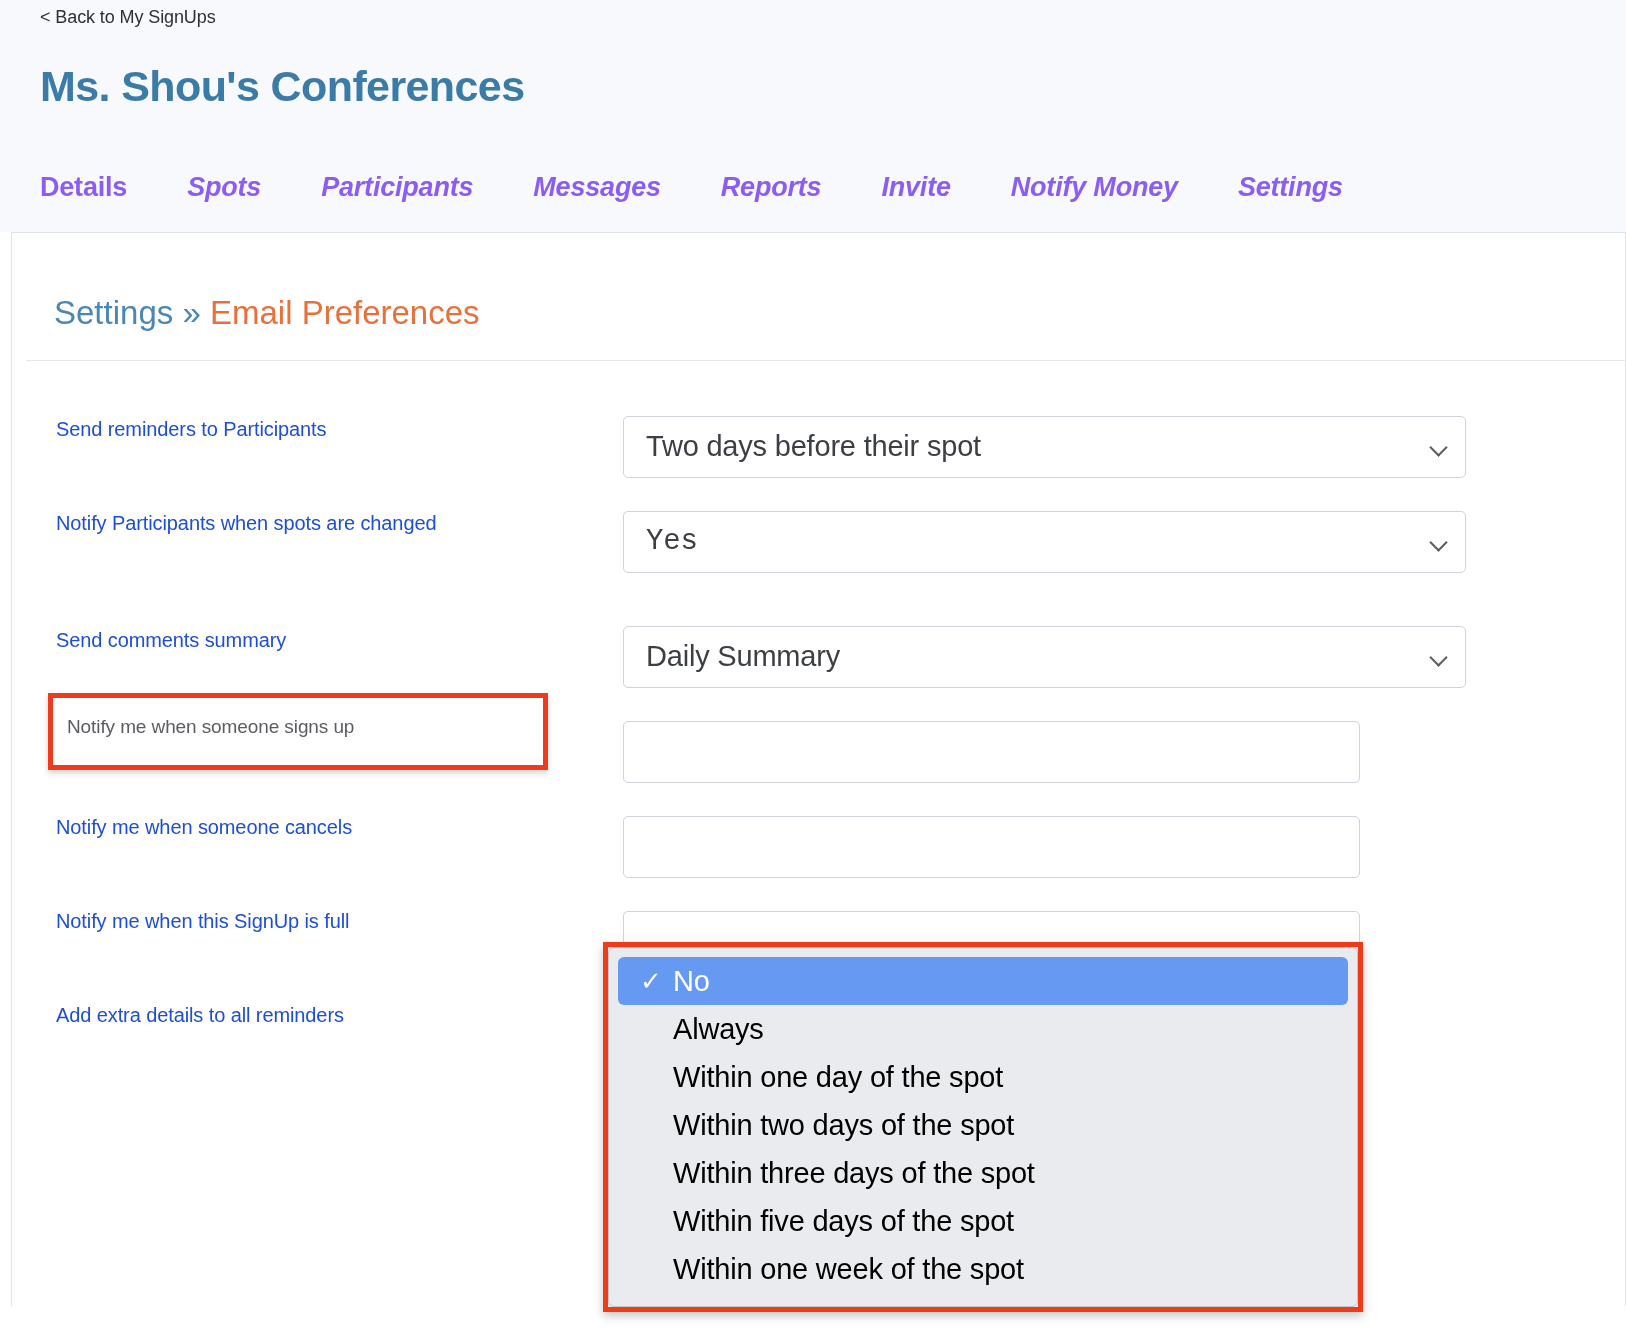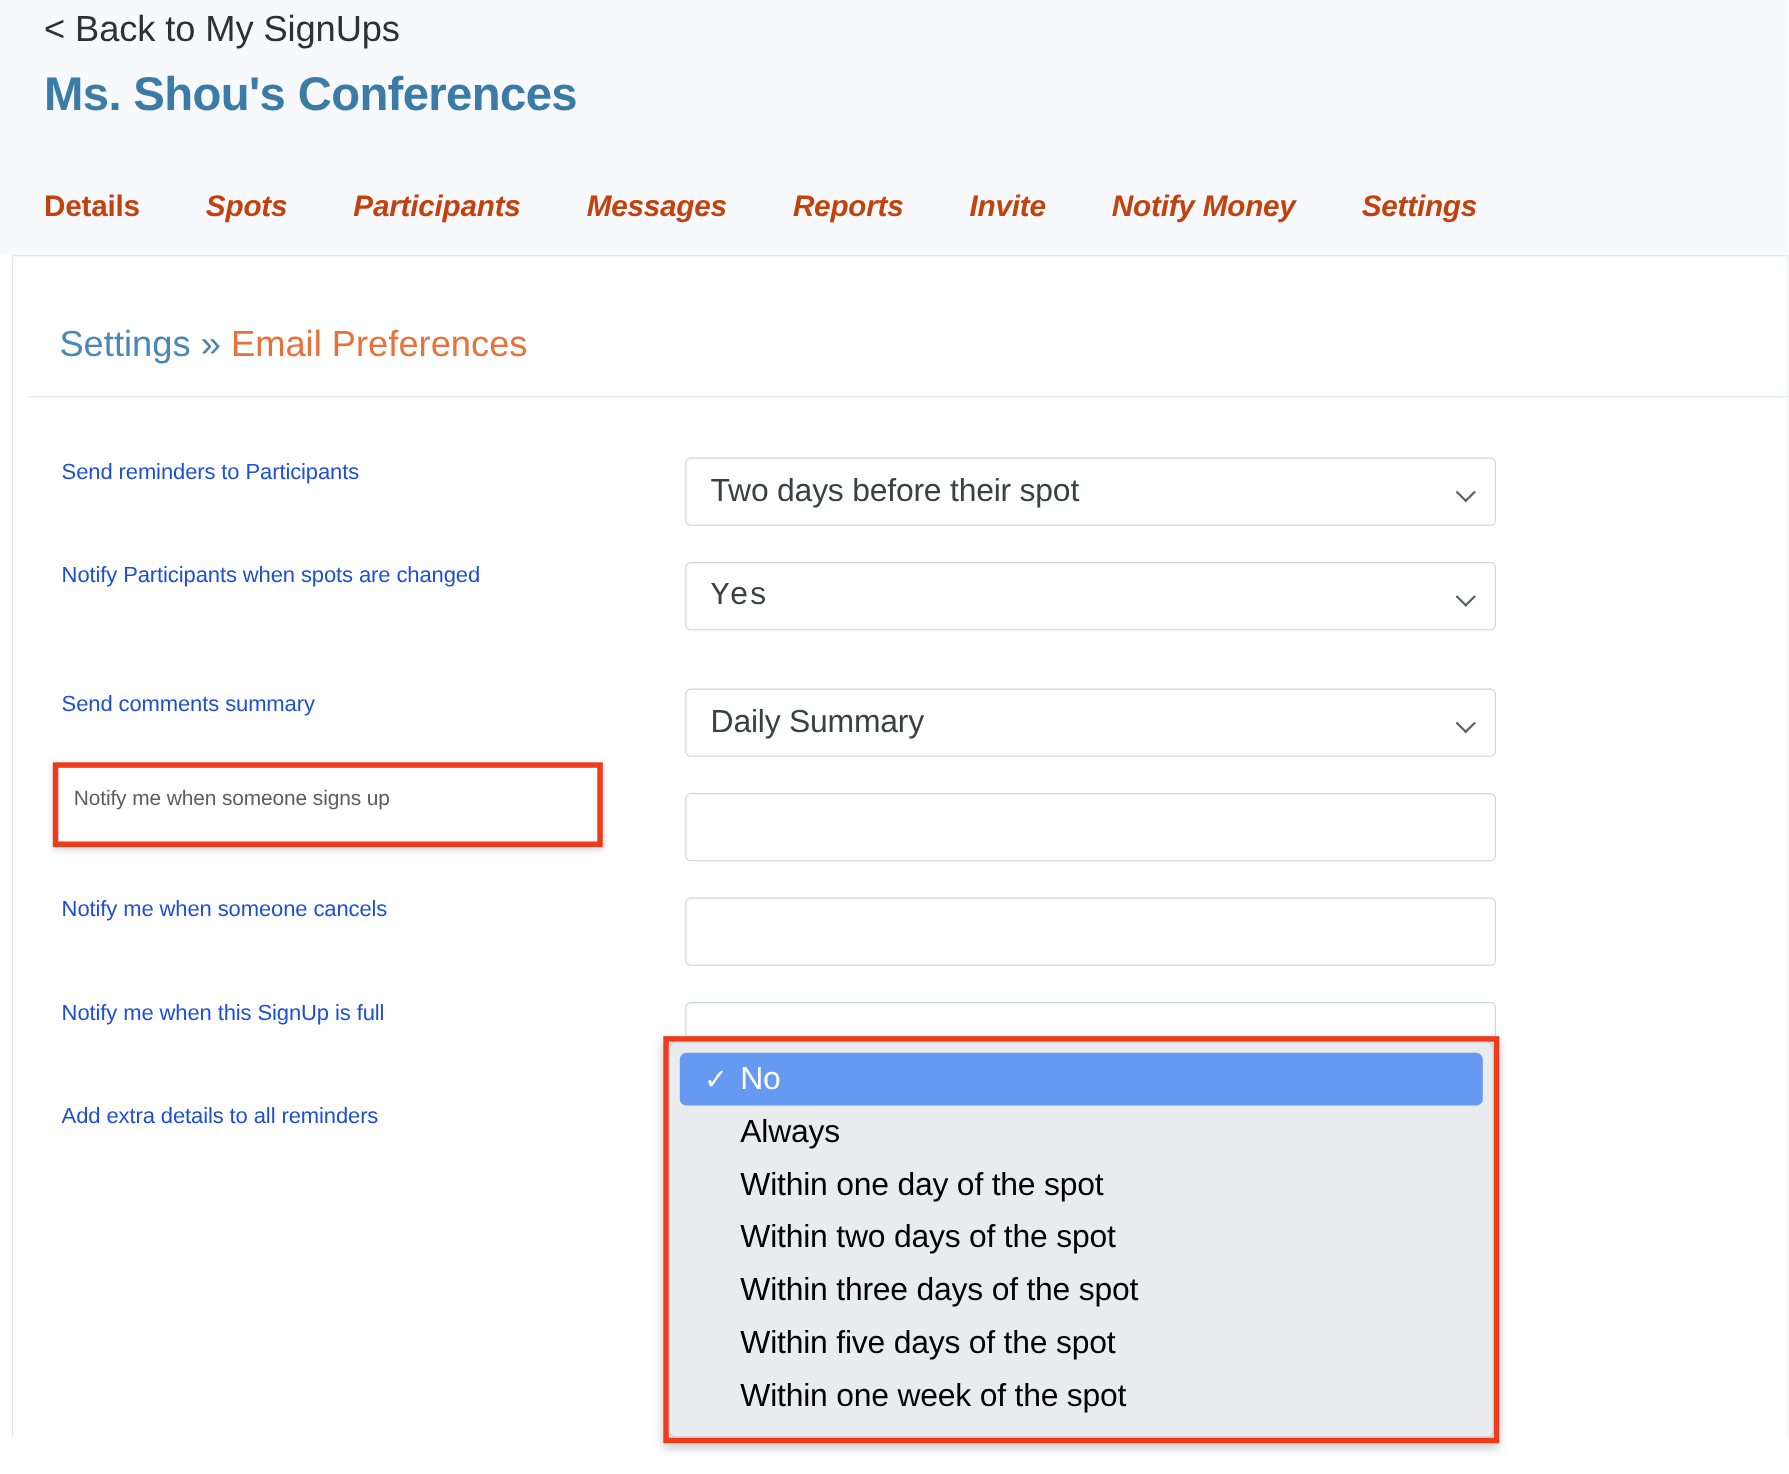--- a/index.html
+++ b/index.html
@@ -27,21 +27,21 @@
     left: 0; top: 0;
     width: 1626px;
     height: 232px;
     background: #f7f9fc;
   }
 
   .back-link {
     position: absolute;
     left: 40px;
     top: 7px;
-    font-size: 33px;
+    font-size: 18px;
     color: #2f3033;
     letter-spacing: -0.1px;
     white-space: nowrap;
   }
 
   .site-title {
     position: absolute;
     left: 40px;
     top: 62px;
     font-size: 43px;
@@ -55,21 +55,21 @@
     position: absolute;
     left: 40px;
     top: 172px;
     display: flex;
     align-items: flex-start;
     white-space: nowrap;
   }
   .tab {
     font-size: 27px;
     font-weight: bold;
-    color: #c2410c;
+    color: #8b5cf6;
     letter-spacing: -0.2px;
     cursor: pointer;
   }
   .tab + .tab { margin-left: 60px; font-style: italic; }
 
   
   .card {
     position: absolute;
     left: 11px;
     top: 232px;
@@ -134,21 +134,21 @@
     font-size: 19px;
     color: #5b5d61;
     letter-spacing: -0.1px;
     white-space: nowrap;
   }
 
   
   .select-box {
     position: absolute;
     left: 611px;
-    width: 737px;
+    width: 843px;
     height: 62px;
     border: 1px solid #ced4da;
     border-radius: 5px;
     background: #ffffff;
   }
   .select-value {
     position: absolute;
     left: 22px;
     top: 13px;
     font-size: 29px;

